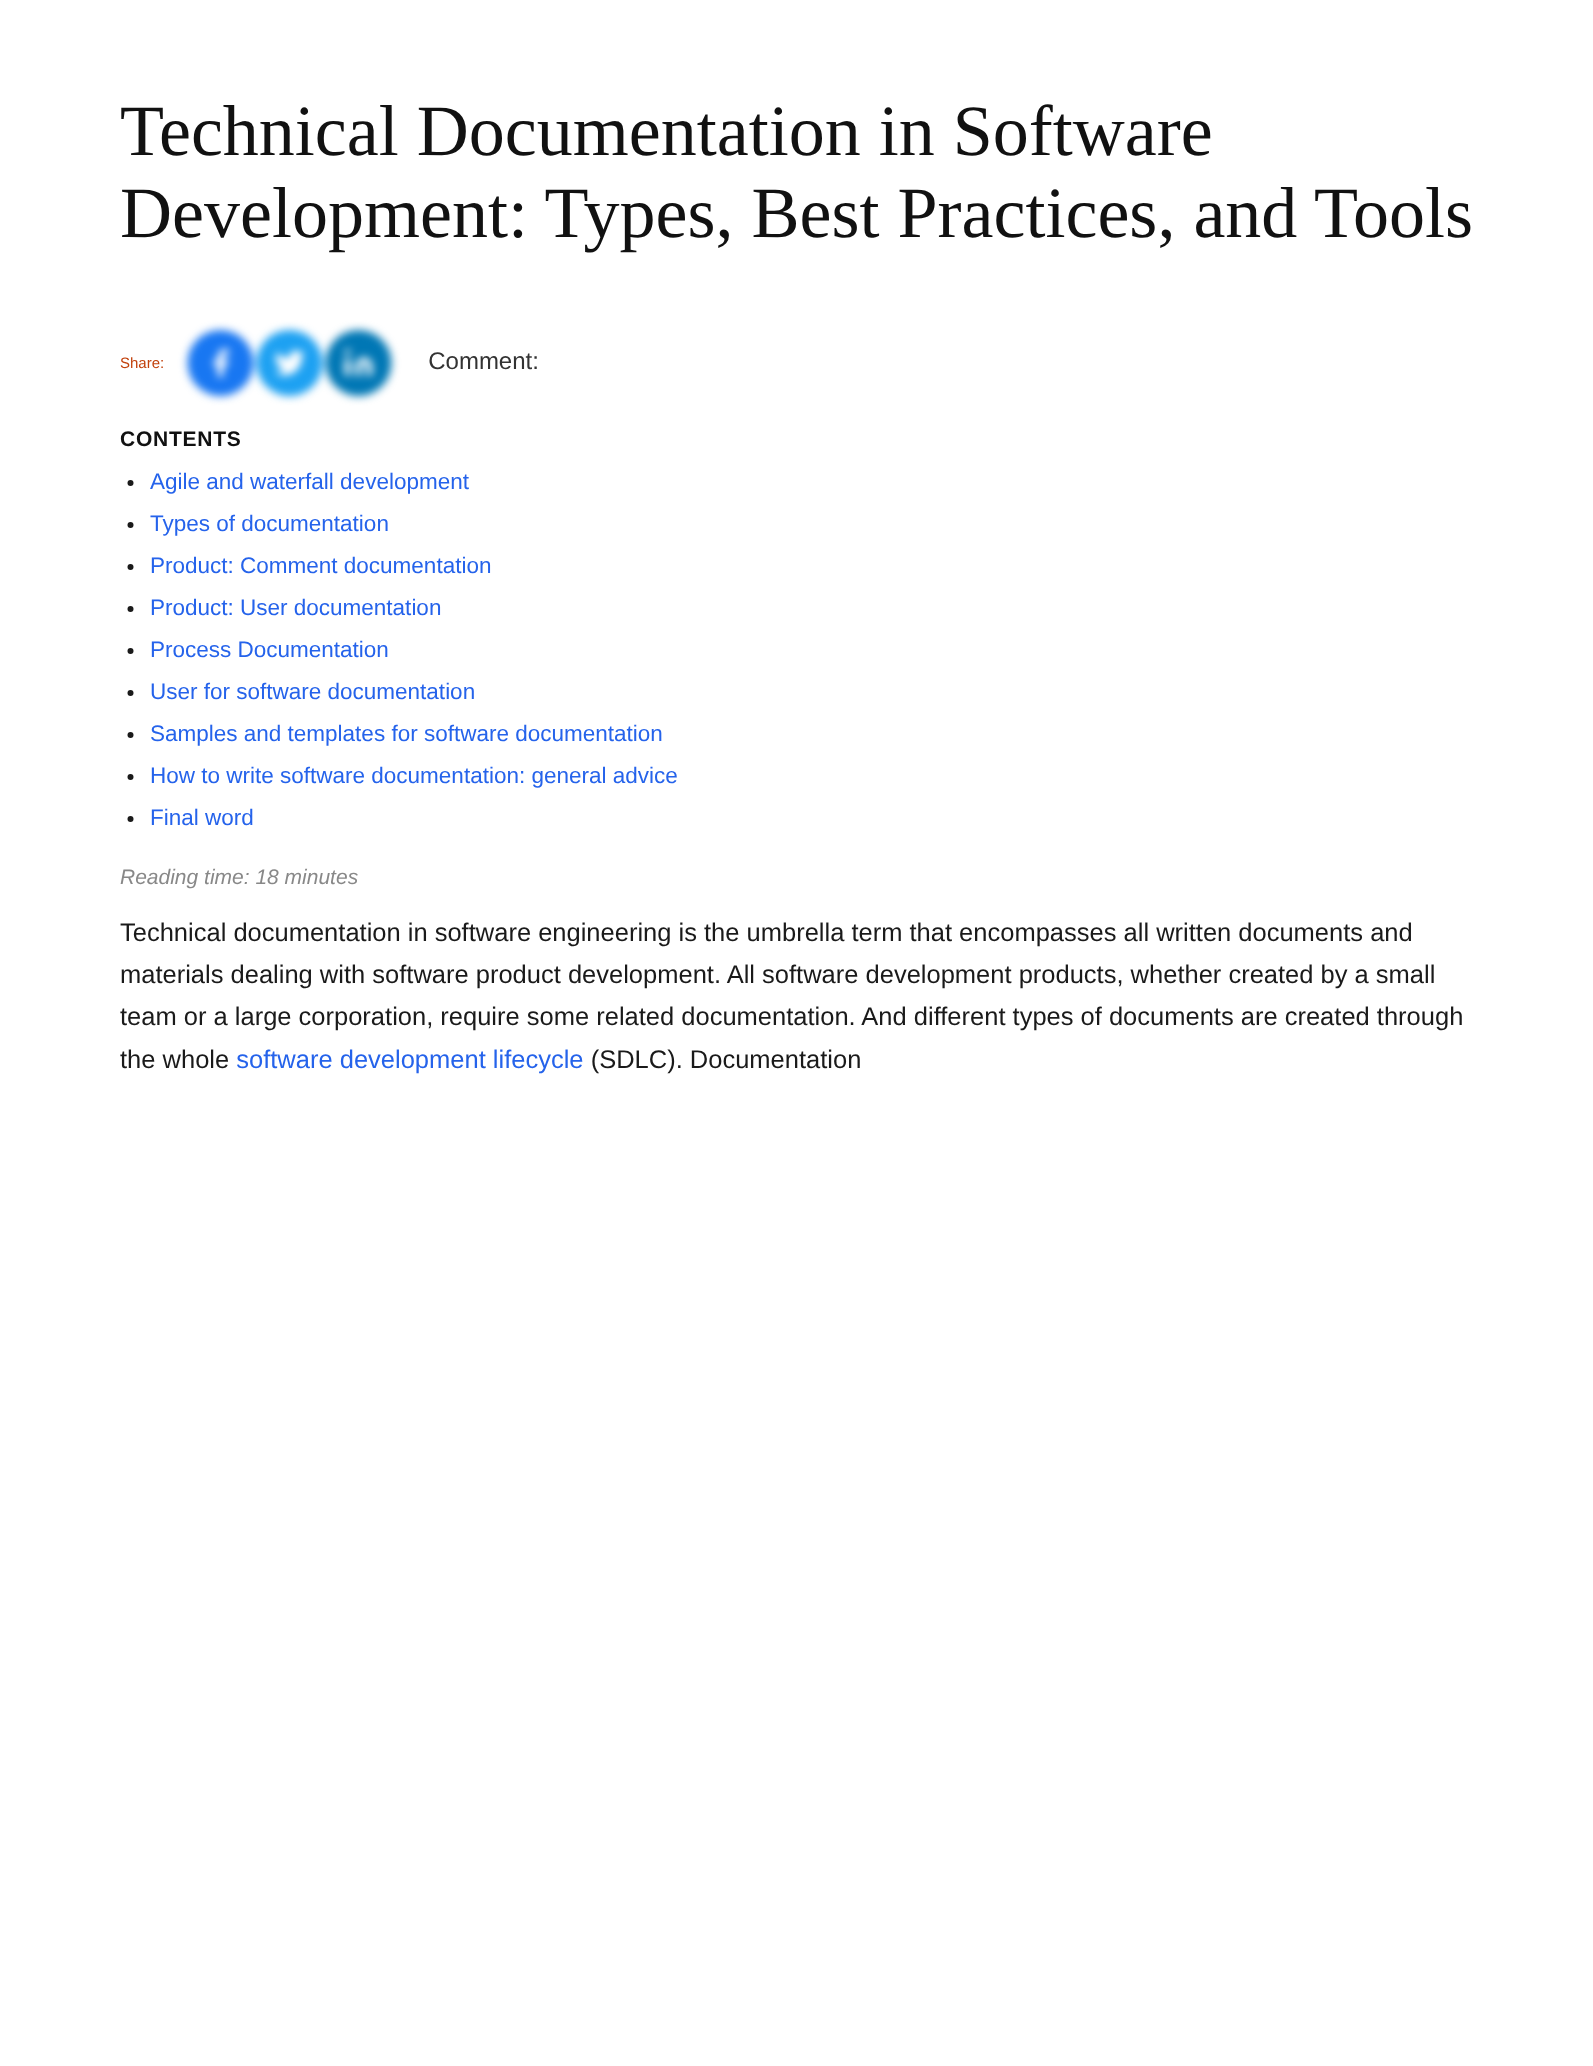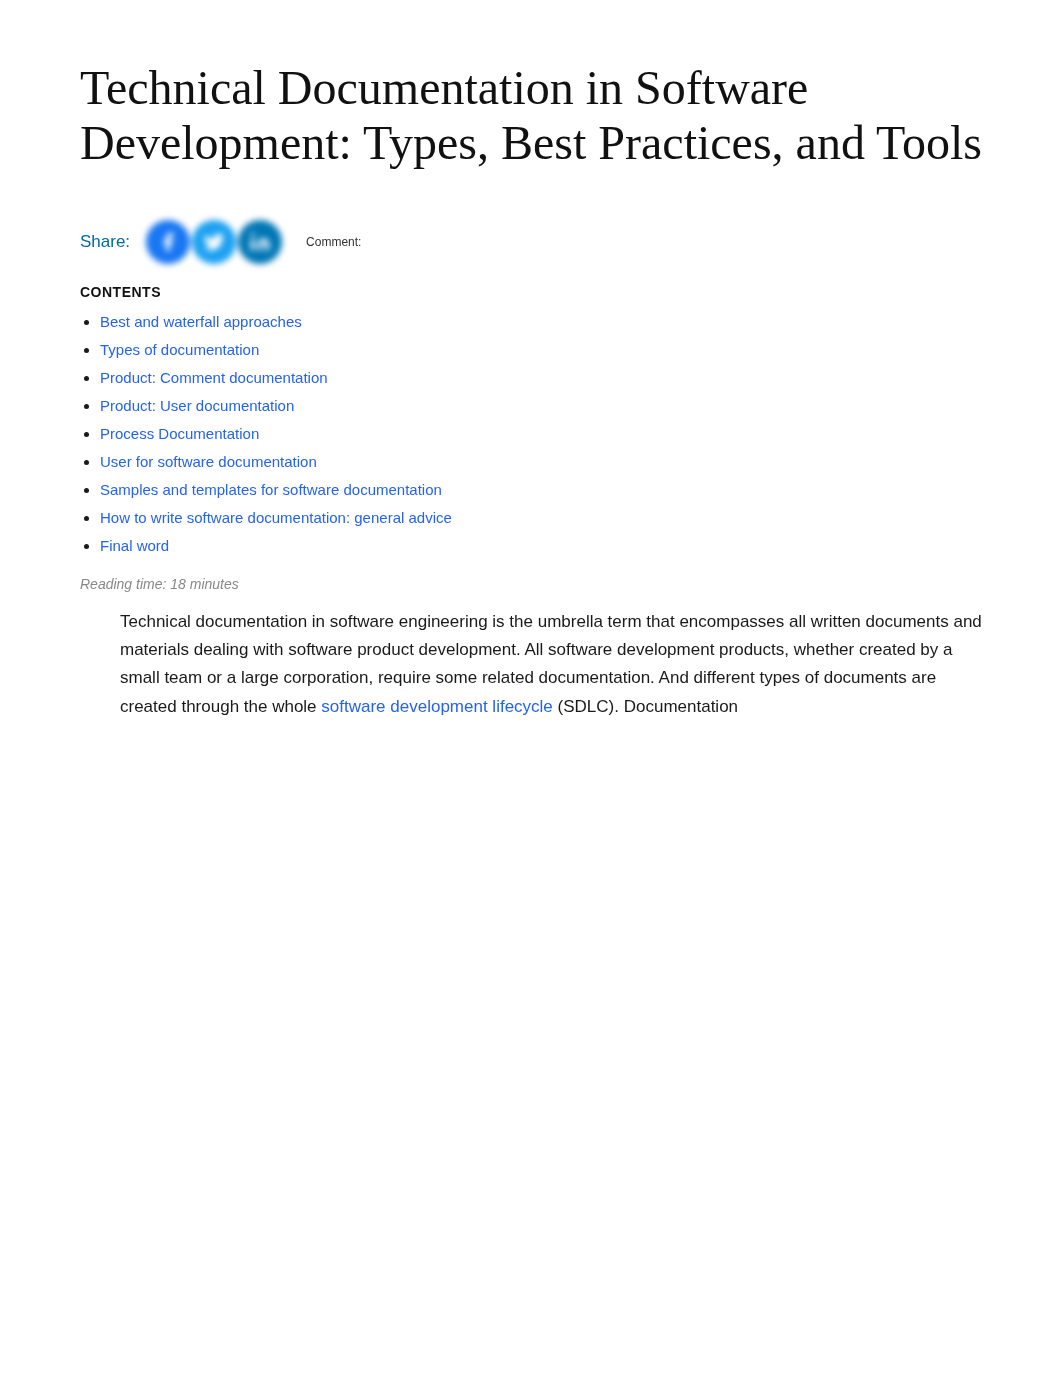--- a/index.html
+++ b/index.html
@@ -28,22 +28,22 @@
 
     .share-row {
       display: flex;
       align-items: center;
       gap: 16px;
       margin-bottom: 20px;
       flex-wrap: wrap;
     }
 
     .share-label {
-      font-size: 17px;
-      color: #0369a1;
+      font-size: 10px;
+      color: #c2410c;
       font-family: Arial, sans-serif;
     }
 
     .social-icon {
       width: 44px;
       height: 44px;
       border-radius: 50%;
       display: inline-flex;
       align-items: center;
       justify-content: center;
@@ -68,21 +68,21 @@
     }
 
     
     .social-blur {
       display: inline-flex;
       gap: 2px;
       filter: blur(3px);
     }
 
     .comment-label {
-      font-size: 12px;
+      font-size: 16px;
       color: #333;
       font-family: Arial, sans-serif;
       margin-left: 8px;
     }
 
     .contents-header {
       font-size: 14px;
       font-weight: 700;
       color: #111;
       font-family: Arial, sans-serif;
@@ -116,21 +116,20 @@
       font-family: Arial, sans-serif;
       margin-bottom: 16px;
       font-style: italic;
     }
 
     .intro-text {
       font-size: 17px;
       line-height: 1.65;
       color: #1a1a1a;
       font-family: Arial, sans-serif;
-      margin-left: 40px;
     }
 
     .intro-text a {
       color: #2563eb;
       text-decoration: none;
     }
   </style>
 </head>
 <body>
 
@@ -159,21 +158,21 @@
     </div>
   </div>
 
   <span class="comment-label">Comment:</span>
 </div>
 
 <div class="contents-header">CONTENTS</div>
 
 <ul class="contents-list">
   <li>
-    <a href="#agile-waterfall">Best and waterfall approaches</a>
+    <a href="#agile-waterfall">Agile and waterfall development</a>
   </li>
   <li>
     <a href="#types">Types of documentation</a>
   </li>
   <li>
     <a href="#system-docs">Product: Comment documentation</a>
   </li>
   <li>
     <a href="#user-docs">Product: User documentation</a>
   </li>

